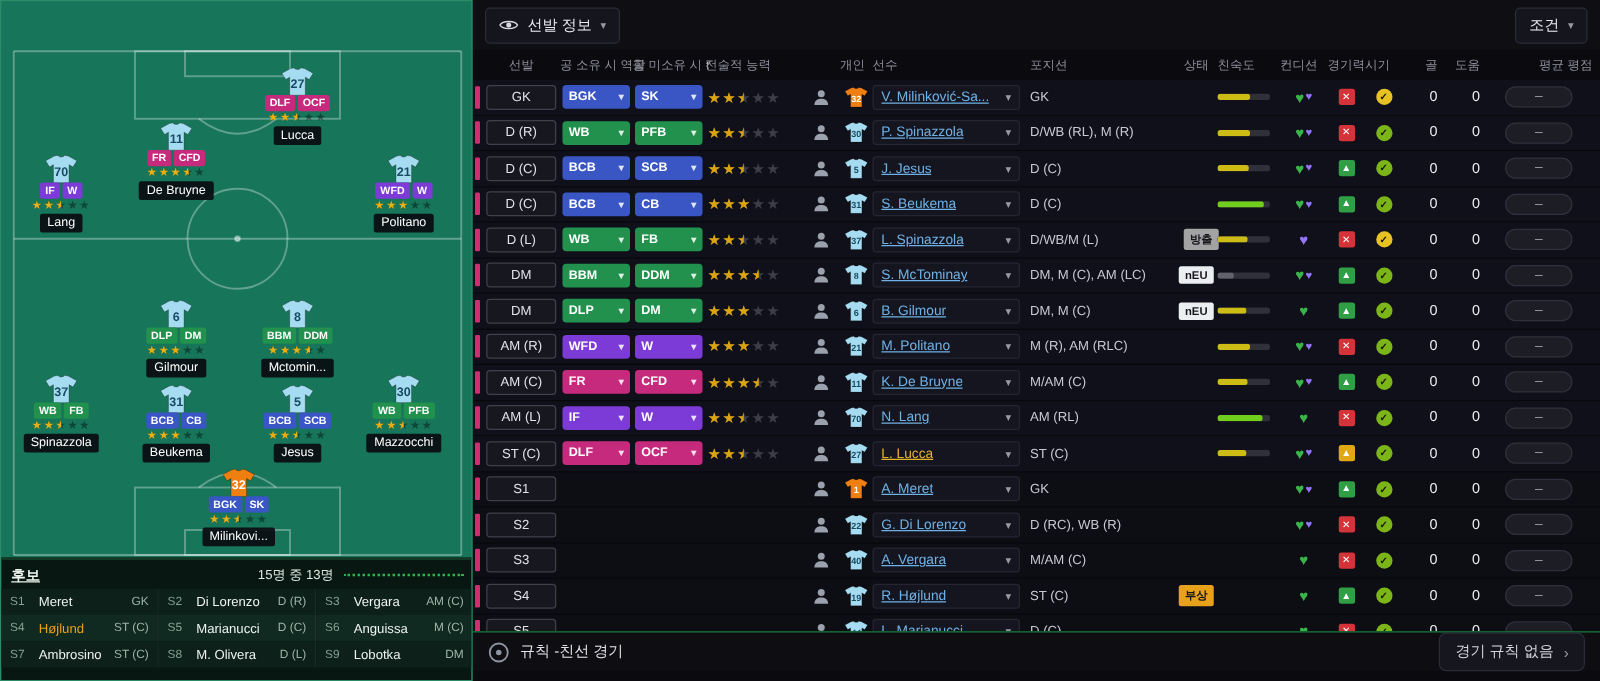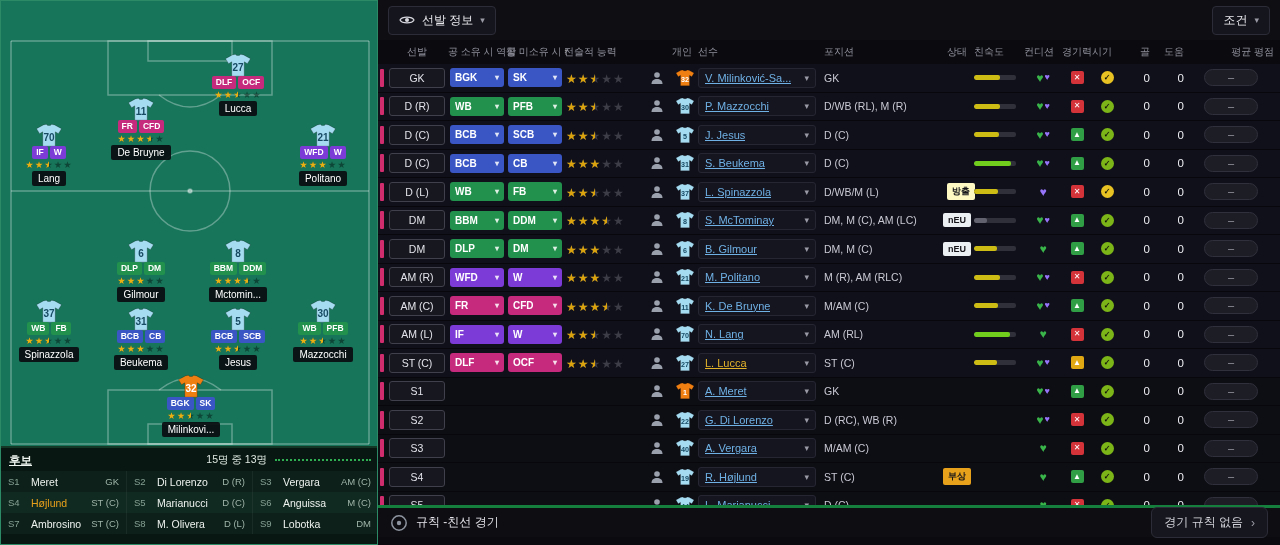--- a/index.html
+++ b/index.html
@@ -110,21 +110,21 @@
              display:flex; align-items:center; justify-content:center; line-height:1; }
   .timing-ic { width:13px; height:13px; border-radius:50%; color:#14140a; font-size:8px;
                font-weight:bold; display:flex; align-items:center; justify-content:center; }
   .num { text-align:right; font-size:11.5px; color:#ececf2; padding-right:6px; }
   .c-rating { display:flex; justify-content:flex-end; padding-right:22px; }
   .rating-btn { width:54px; height:17px; background:#1d1d26; border:1px solid #30303c;
                 border-radius:9px; color:#9a9aa6; font-size:11px; line-height:1; cursor:pointer;
                 font-family:inherit; }
 
   .footer { height:32px; display:flex; align-items:center; gap:8px; padding:0 12px;
-            background:#0d0d12; border-top:3px solid #15803d; }
+            background:#0d0d12; border-top:1px solid #15803d; }
   .rules-label { color:#e2e2e8; font-size:12px; }
   .rules-btn { margin-left:auto; display:flex; align-items:center; gap:8px; background:#16161e;
                border:1px solid #2c2c38; border-radius:6px; padding:6px 12px; color:#d4d4dc;
                font-size:12px; cursor:pointer; font-family:inherit; }
   .rules-btn .chev { font-size:12px; }
 </style>
 </head>
 <body>
 
 <div class="app">
@@ -518,21 +518,21 @@
             </button>
           </span>
     <span class="cell c-jersey">
             <svg width="22" height="18" viewBox="0 0 24 20">
               <path class="shirt" d="M7.5 1.5 L10 1 C10 2.4 14 2.4 14 1 L16.5 1.5 L22 4.5 L19.5 8.5 L17 7 L17 18.5 L7 18.5 L7 7 L4.5 8.5 L2 4.5 Z" stroke="rgba(0,0,0,0.3)" stroke-width="0.6" fill="#a6dcf2"></path>
               <text class="jnum" x="12" y="14" text-anchor="middle" font-size="8" font-weight="bold" fill="#174a63">30</text>
             </svg>
           </span>
     <span class="cell c-name">
             <button class="name-btn">
-              <span class="name-txt" style="color: rgb(111, 177, 228);">P. Mazzocchi</span>
+              <span class="name-txt" style="color: rgb(111, 177, 228);">P. Spinazzola</span>
               <span class="chev">▾</span>
             </button>
           </span>
     <span class="cell c-pos">D/WB (RL), M (R)</span>
     <span class="cell c-status"></span>
     <span class="cell c-fam">
             <span class="fam-track">
               <span class="fam-fill" style="width: 62%; background: rgb(205, 188, 19);"></span>
             </span>
           </span>
@@ -710,21 +710,21 @@
             </svg>
           </span>
     <span class="cell c-name">
             <button class="name-btn">
               <span class="name-txt" style="color: rgb(111, 177, 228);">L. Spinazzola</span>
               <span class="chev">▾</span>
             </button>
           </span>
     <span class="cell c-pos">D/WB/M (L)</span>
     <span class="cell c-status">
-            <span class="badge" style="background: #fef9c3; margin-left: 8px;">방출</span>
+            <span class="badge" style="background: #a3a3a3; margin-left: 8px;">방출</span>
           </span>
     <span class="cell c-fam">
             <span class="fam-track">
               <span class="fam-fill" style="width: 58%; background: rgb(205, 188, 19);"></span>
             </span>
           </span>
     <span class="cell c-cond">
             <span class="heart" style="color: rgb(151, 117, 250);">♥</span>
           </span>
     <span class="cell c-form">

